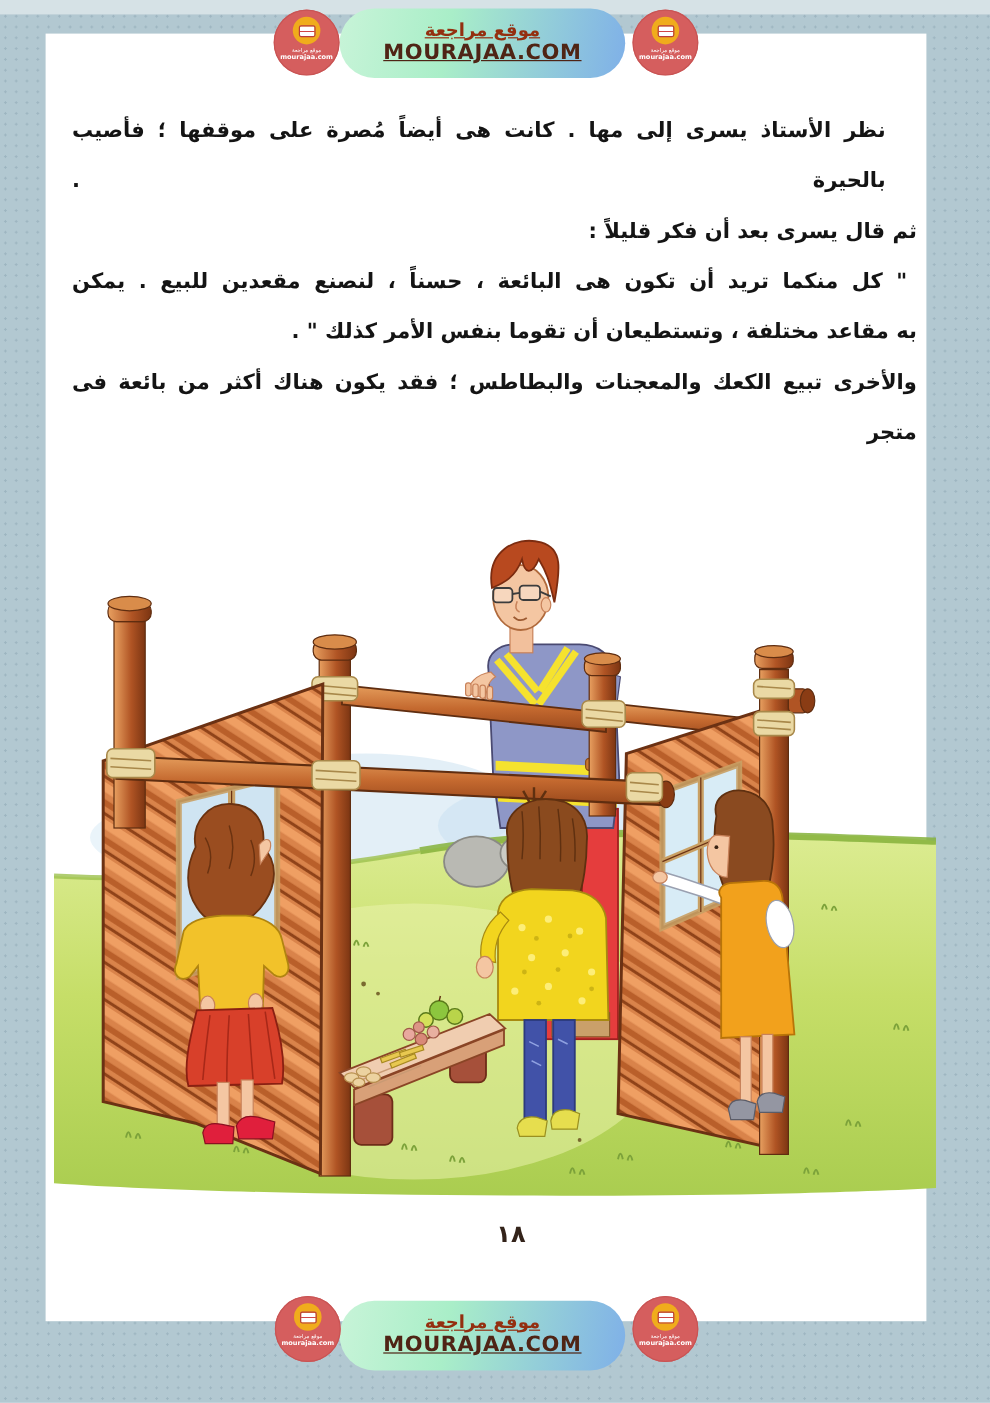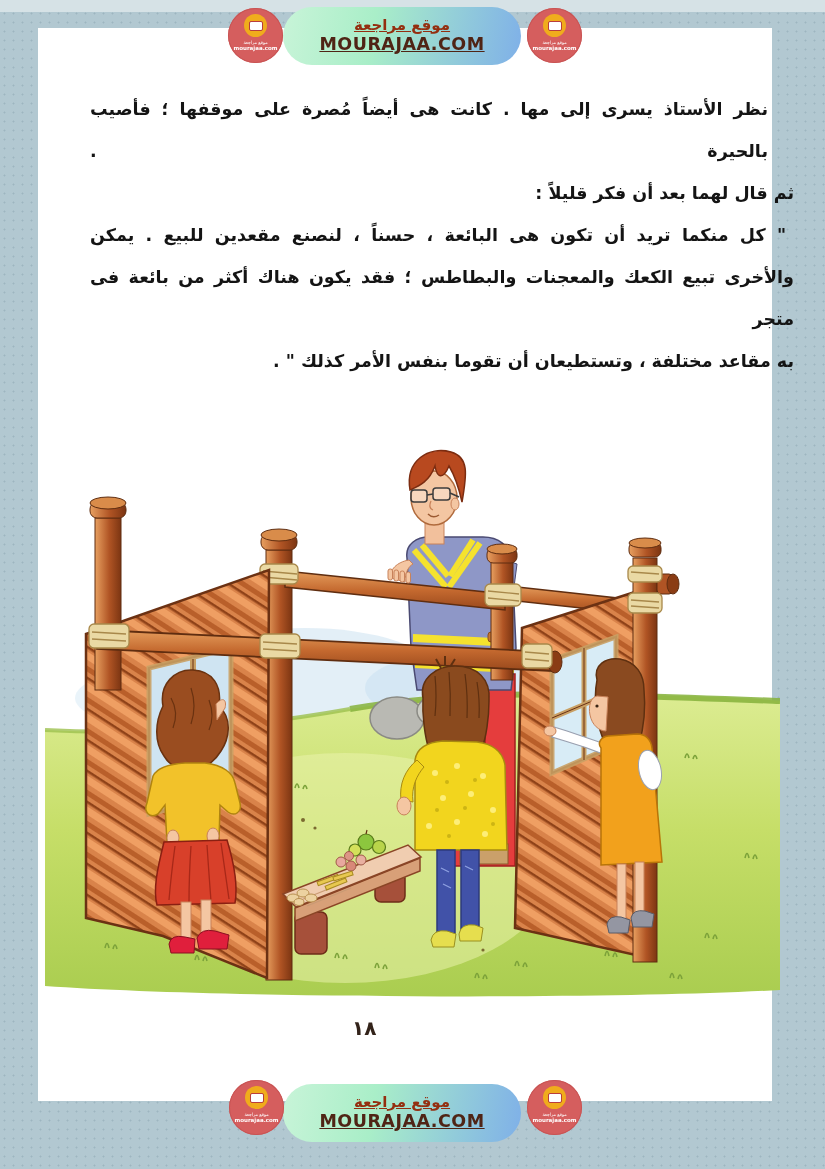--- a/index.html
+++ b/index.html
@@ -33,28 +33,28 @@
     display:flex;align-items:center;justify-content:center;}
   .badge .book{width:12px;height:8px;border-radius:2px;
     background:linear-gradient(#fff 45%, #d04545 45%, #d04545 55%, #fff 55%);
     border:1px solid #b93d3d;}
   .badge .t1{font-size:4.5px;color:#ffffff;margin-top:3px;direction:rtl;}
   .badge .t2{font-size:5.5px;color:#ffffff;font-weight:bold;}
 
   
   .story{
     position:absolute;left:60px;top:88px;width:704px;direction:rtl;
-    font-size:17.5px;font-weight:bold;color:#141414;margin-left:30px;
+    font-size:17.5px;font-weight:bold;color:#141414;
   }
   .story .line{line-height:42px;text-align:justify;text-align-last:justify;text-justify:inter-word;}
   .story .line.end{text-align-last:right;}
   .story .line.indent1{padding-right:26px;}
   .story .line.indent2{padding-right:8px;}
 
-  .pagenum{position:absolute;left:352px;top:1016px;width:86px;text-align:left;
+  .pagenum{position:absolute;left:352px;top:1016px;width:86px;text-align:right;
     font-size:20px;font-weight:bold;color:#33231a;}
 
   .illustration{position:absolute;left:45px;top:438px;width:735px;height:572px;}
 </style>
 </head>
 <body>
 
 <div class="top-strip"></div>
 <div class="paper"></div>
 
@@ -73,24 +73,24 @@
 <div class="badge" style="left:527px;top:8px;">
   <span class="inner">
       <span class="book"></span>
     </span>
   <span class="t1">موقع مراجعة</span>
   <span class="t2">mourajaa.com</span>
 </div>
 
 <div class="story">
   <div class="line indent1">نظر الأستاذ يسرى إلى مها . كانت هى أيضاً مُصرة على موقفها ؛ فأصيب بالحيرة .</div>
-  <div class="line end">ثم قال لهما بعد أن فكر قليلاً :</div>
+  <div class="line end">ثم قال يسرى بعد أن فكر قليلاً :</div>
   <div class="line indent2">" كل منكما تريد أن تكون هى البائعة ، حسناً ، لنصنع مقعدين للبيع . يمكن</div>
+  <div class="line end">به مقاعد مختلفة ، وتستطيعان أن تقوما بنفس الأمر كذلك " .</div>
   <div class="line">والأخرى تبيع الكعك والمعجنات والبطاطس ؛ فقد يكون هناك أكثر من بائعة فى متجر</div>
-  <div class="line end">به مقاعد مختلفة ، وتستطيعان أن تقوما بنفس الأمر كذلك " .</div>
 </div>
 
 <svg class="illustration" viewBox="0 0 735 572" role="img" aria-label="معلم يساعد ثلاث فتيات في بناء كشك خشبي للبيع في الحديقة وأمامه مقعد عليه فواكه وحلوى">
   <defs>
     <linearGradient id="woodv" x1="0" y1="0" x2="0" y2="1">
       <stop offset="0" stop-color="#e59d5c"></stop>
         <stop offset=".5" stop-color="#c4692f"></stop>
         <stop offset="1" stop-color="#99481c"></stop>
     </linearGradient>
     <linearGradient id="woodh" x1="0" y1="0" x2="1" y2="0">

